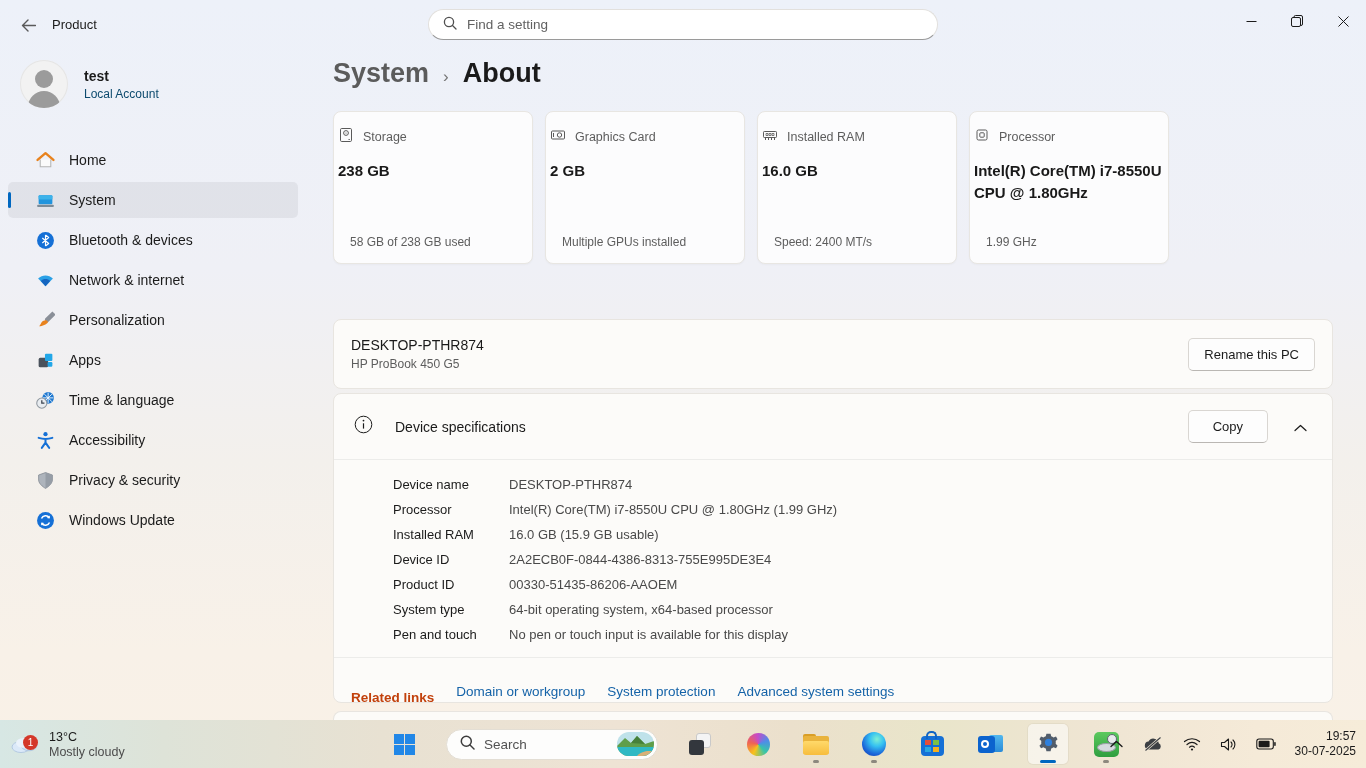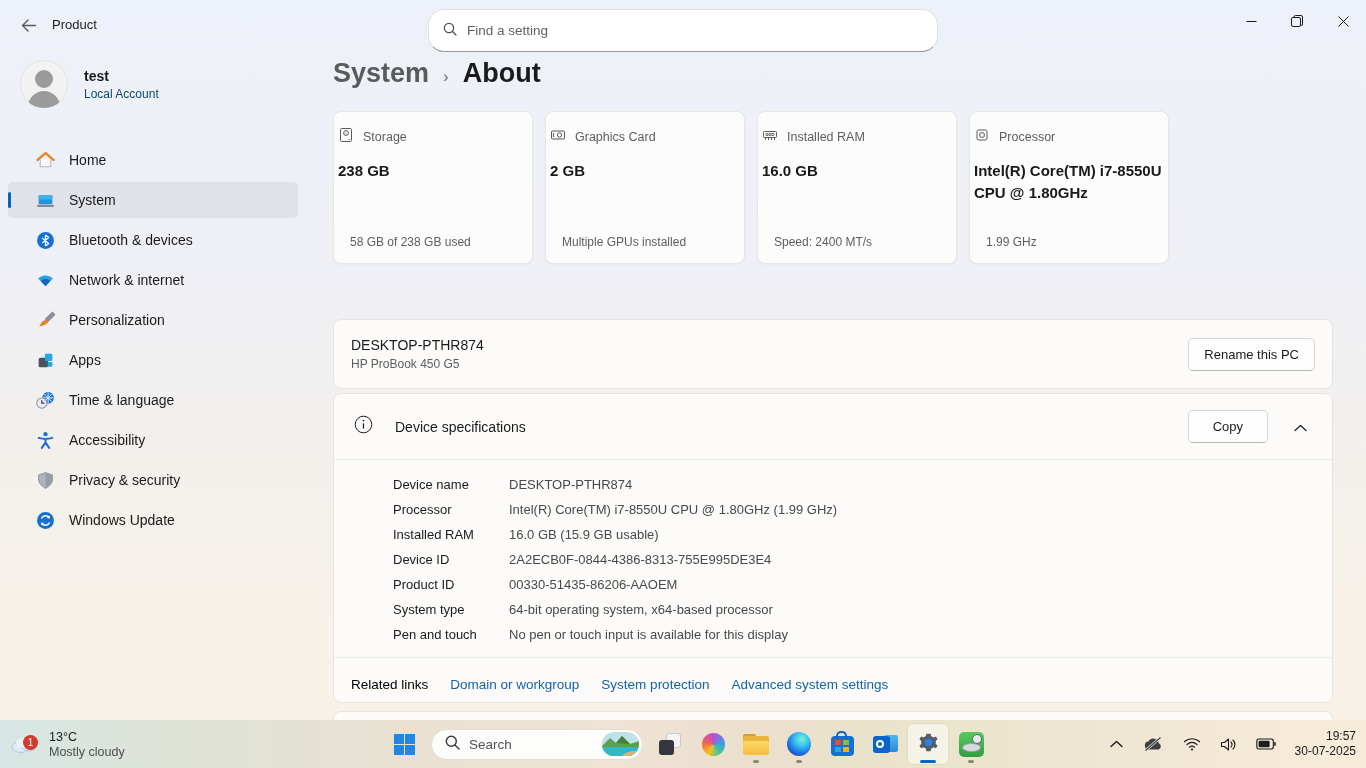--- a/index.html
+++ b/index.html
@@ -4,21 +4,21 @@
 <style>
   * { margin:0; padding:0; box-sizing:border-box; }
   html,body { width:1366px; height:768px; overflow:hidden; }
   body { font-family:"Liberation Sans", sans-serif; color:#1b1b1b;
          background:linear-gradient(180deg,#edf1f9 0%,#eff0f6 35%,#f3f0ec 60%,#f8f1e8 85%,#f9f1e6 100%); }
 
   
   .titlebar { position:absolute; top:0; left:0; width:1366px; height:48px; }
   .back-btn { position:absolute; left:12px; top:12px; width:32px; height:26px; display:flex; align-items:center; justify-content:center; color:#5a5a5a; }
   .win-title { position:absolute; left:52px; top:17px; font-size:13px; color:#1b1b1b; }
-  .find-box { position:absolute; left:428px; top:9px; width:510px; height:43px; background:#ffffff; border:1px solid #e2e0dd; border-bottom:1px solid #9a9a9a; border-radius:16px; display:flex; align-items:center; padding:0 14px; gap:10px; }
+  .find-box { position:absolute; left:428px; top:9px; width:510px; height:31px; background:#ffffff; border:1px solid #e2e0dd; border-bottom:1px solid #9a9a9a; border-radius:16px; display:flex; align-items:center; padding:0 14px; gap:10px; }
   .find-box input { border:none; outline:none; flex:1; font-size:13.5px; color:#1b1b1b; font-family:"Liberation Sans",sans-serif; background:transparent; }
   .find-box input::placeholder { color:#616161; }
   .win-controls { position:absolute; right:0; top:0; height:42px; display:flex; }
   .win-ctl { width:46px; height:42px; display:flex; align-items:center; justify-content:center; }
 
   
   .sidebar { position:absolute; top:48px; left:0; width:310px; bottom:48px; }
   .user-card { position:absolute; left:20px; top:12px; display:flex; align-items:center; gap:16px; }
   .avatar { width:48px; height:48px; border-radius:50%; background:#f2f2f2; position:relative; overflow:hidden; box-shadow:0 0 0 1px #e5e5e5 inset; }
   .avatar .head { position:absolute; left:15px; top:10px; width:18px; height:18px; border-radius:50%; background:#9b9b9b; }
@@ -57,33 +57,33 @@
   .specs-head { height:65px; display:flex; align-items:center; padding:0 17px 0 20px; }
   .specs-title { font-size:14px; color:#1a1a1a; margin-left:22px; }
   .copy-btn { margin-left:auto; padding:8px 24px; }
   .specs-chevron { margin-left:26px; margin-right:8px; }
   .specs-divider { height:1px; background:#ececea; margin:0 0; }
   .specs-body { padding:12px 0 10px 59px; }
   .spec-row { display:flex; height:25px; align-items:center; }
   .spec-label { width:116px; font-size:13px; color:#1b1b1b; }
   .spec-value { font-size:13px; color:#494949; }
   .related-row { display:flex; align-items:center; padding:19px 0 0 17px; gap:22px; }
-  .related-title { font-size:13.5px; font-weight:normal; color:#000000; margin-right:0px; }
+  .related-title { font-size:13.5px; font-weight:bold; color:#c2410c; margin-right:0px;margin-top:13px; }
   .related-link { font-size:13.5px; color:#1563a8; cursor:pointer; }
 
   .next-card-sliver { position:absolute; top:663px; left:0; width:1000px; height:14px; background:#fcfbf8; border:1px solid #e8e5e0; border-bottom:none; border-radius:8px 8px 0 0; }
 
   
   .taskbar { position:absolute; left:0; bottom:0; width:1366px; height:48px;
     background:linear-gradient(90deg,#d7e7e4 0%,#dee3d8 12%,#e8e1d2 28%,#eee3d4 45%,#ebe0cc 58%,#e9e5ca 68%,#efe5d3 80%,#f5ead8 92%,#f6ecd9 100%); }
   .weather { position:absolute; left:10px; top:0; height:48px; display:flex; align-items:center; gap:9px; }
   .weather .txt .temp { font-size:12.5px; color:#1b1b1b; }
   .weather .txt .cond { font-size:12.5px; color:#4c4c4c; margin-top:1px; }
   .w-badge { position:absolute; left:13px; top:5px; width:15px; height:15px; background:#d4382a; border-radius:50%; color:#fff; font-size:10px; display:flex; align-items:center; justify-content:center; }
-  .tb-center { position:absolute; left:384px; top:0; height:48px; display:flex; align-items:center; gap:3px; }
+  .tb-center { position:absolute; left:384px; top:0; height:48px; display:flex; align-items:center; gap:18px; }
   .tb-cell { width:40px; height:40px; border-radius:5px; display:flex; align-items:center; justify-content:center; position:relative; }
   .tb-cell.active { background:rgba(255,255,255,0.55); box-shadow:0 0 0 1px rgba(0,0,0,0.04); }
   .run-dash { position:absolute; bottom:1px; left:50%; transform:translateX(-50%); width:6px; height:3px; border-radius:2px; background:#8d887e; }
   .run-dash.active { width:16px; background:#0067C0; }
   .start-logo { width:21px; height:21px; display:grid; grid-template-columns:10px 10px; grid-template-rows:10px 10px; gap:1px; }
   .start-logo div { background:#2187e7; }
   .tb-search { height:31px; width:212px; background:#fdfdfc; border:1px solid #e3ded4; border-radius:16px; display:flex; align-items:center; padding:0 3px 0 13px; gap:9px; margin:0 4px; }
   .tb-search .lbl { font-size:13.5px; color:#525252; flex:1; }
   .bing-thumb { width:37px; height:24px; border-radius:12px; overflow:hidden; flex:none; }
   .taskview-icon { position:relative; width:22px; height:22px; }

